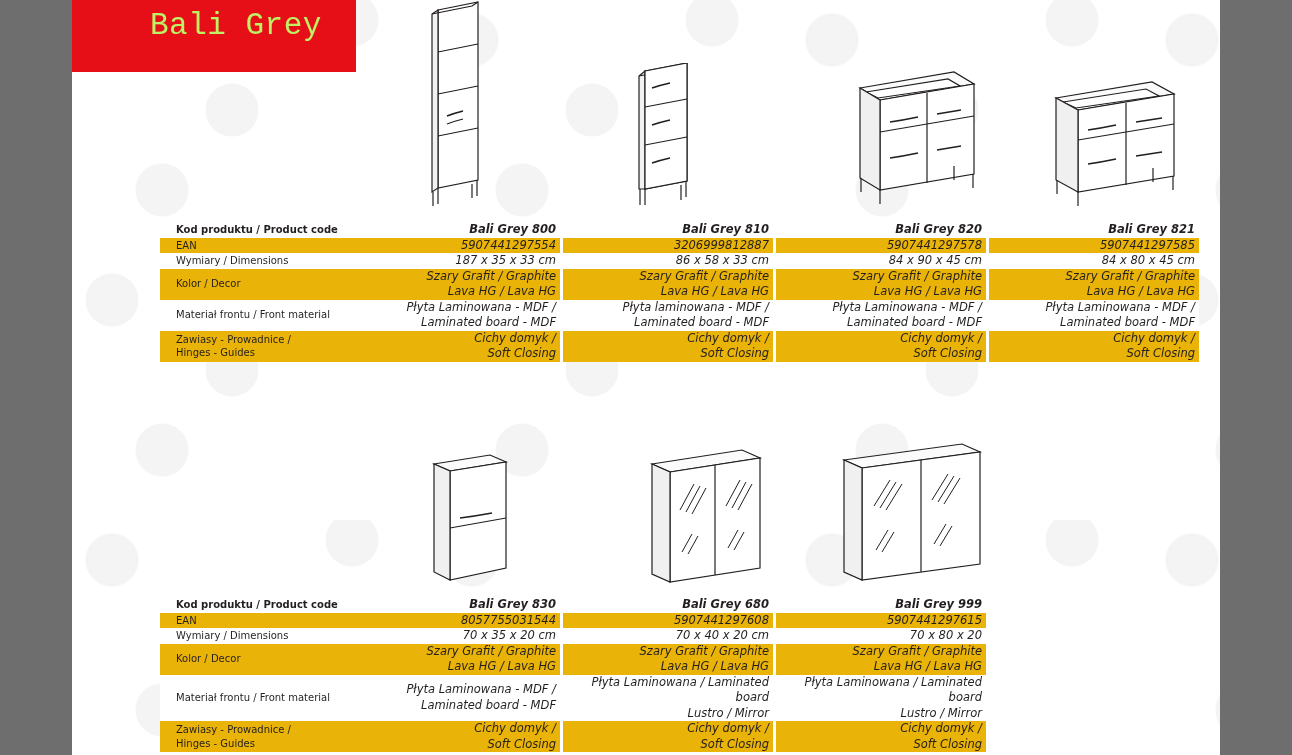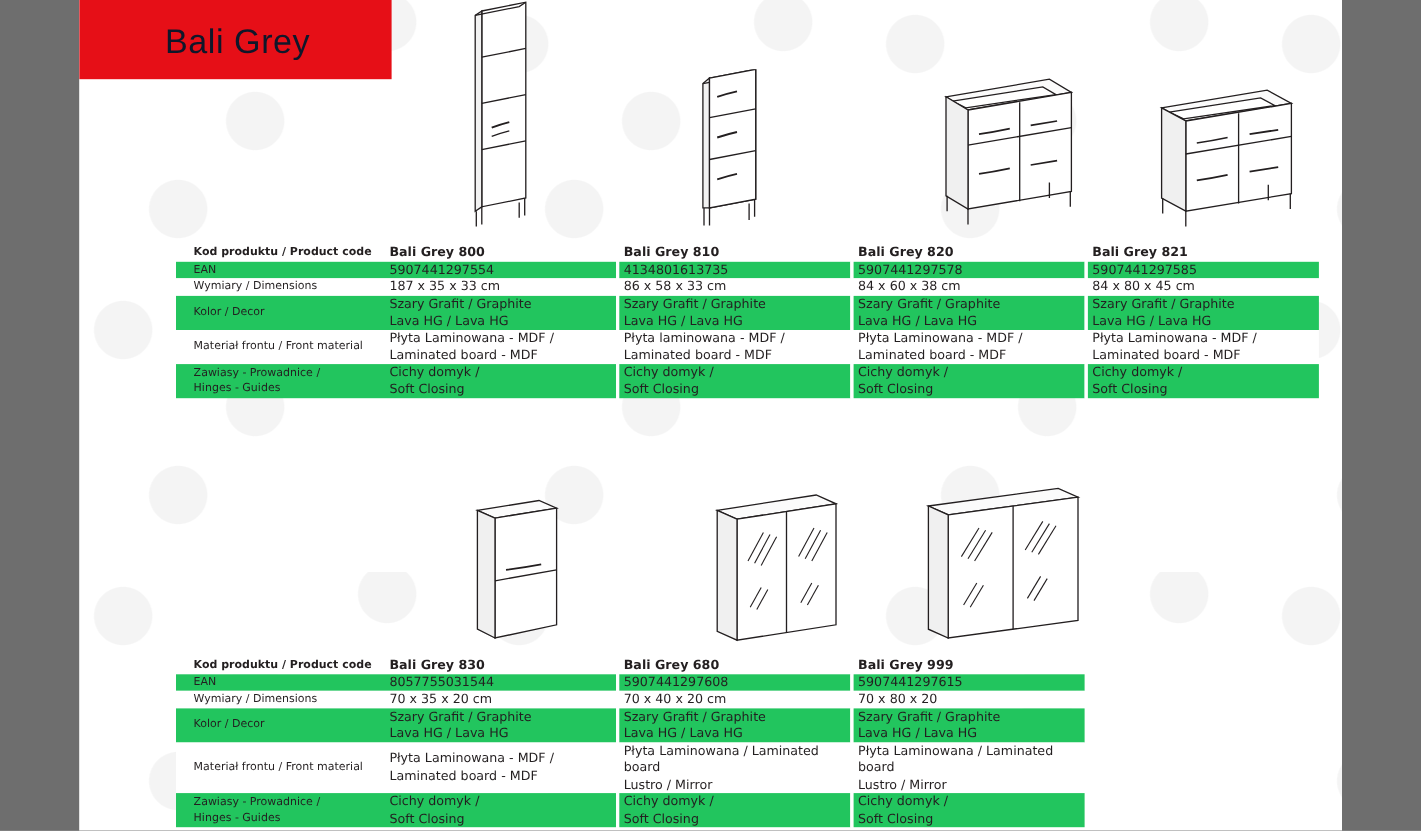--- a/index.html
+++ b/index.html
@@ -49,24 +49,24 @@
     left: 0;
     top: 0;
     width: 284px;
     height: 72px;
     background: #e60f17;
     box-sizing: border-box;
   }
   .title-banner .title-text {
     position: absolute;
     left: 78px;
-    top: 20px;
-    color: #0f172a;
+    top: 8px;
+    color: #bef264;
     font-size: 31px;
-    font-family: Liberation Sans, sans-serif;
+    font-family: Liberation Mono, monospace;
     letter-spacing: 0.5px;
     white-space: nowrap;
   }
 
   
   .products-row {
     position: absolute;
     left: 0;
     width: 1148px;
   }
@@ -92,25 +92,26 @@
   .label-cell {
     width: 168px;
     padding-left: 16px !important;
     padding-right: 6px !important;
     text-align: left;
     font-size: 10px;
     white-space: pre-line;
   }
   .value-cell {
     width: 202px;
-    text-align: left;
+    text-align: right;
     padding: 0 4px !important;
     white-space: pre-line;
-  }
-  .shade td { background: #22c55e; }
+    font-style: italic;
+  }
+  .shade td { background: #eab308; }
   .plain td { background: #ffffff; }
   .code-row td { font-weight: bold; }
   .gap-col { width: 3px; background: #ffffff !important; }
 </style>
 </head>
 <body>
 
 <div class="page">
   <div class="sheet">
     <div class="watermark"></div>
@@ -212,33 +213,33 @@
         <td class="value-cell">Bali Grey 810</td>
         <td class="gap-col"></td>
         <td class="value-cell">Bali Grey 820</td>
         <td class="gap-col"></td>
         <td class="value-cell">Bali Grey 821</td>
       </tr>
       <tr class="shade">
         <td class="label-cell">EAN</td>
         <td class="value-cell">5907441297554</td>
         <td class="gap-col"></td>
-        <td class="value-cell">4134801613735</td>
+        <td class="value-cell">3206999812887</td>
         <td class="gap-col"></td>
         <td class="value-cell">5907441297578</td>
         <td class="gap-col"></td>
         <td class="value-cell">5907441297585</td>
       </tr>
       <tr class="plain">
         <td class="label-cell">Wymiary / Dimensions</td>
         <td class="value-cell">187 x 35 x 33 cm</td>
         <td class="gap-col"></td>
         <td class="value-cell">86 x 58 x 33 cm</td>
         <td class="gap-col"></td>
-        <td class="value-cell">84 x 60 x 38 cm</td>
+        <td class="value-cell">84 x 90 x 45 cm</td>
         <td class="gap-col"></td>
         <td class="value-cell">84 x 80 x 45 cm</td>
       </tr>
       <tr class="shade">
         <td class="label-cell">Kolor / Decor</td>
         <td class="value-cell">Szary Grafit / Graphite
 Lava HG / Lava HG</td>
         <td class="gap-col"></td>
         <td class="value-cell">Szary Grafit / Graphite
 Lava HG / Lava HG</td>

